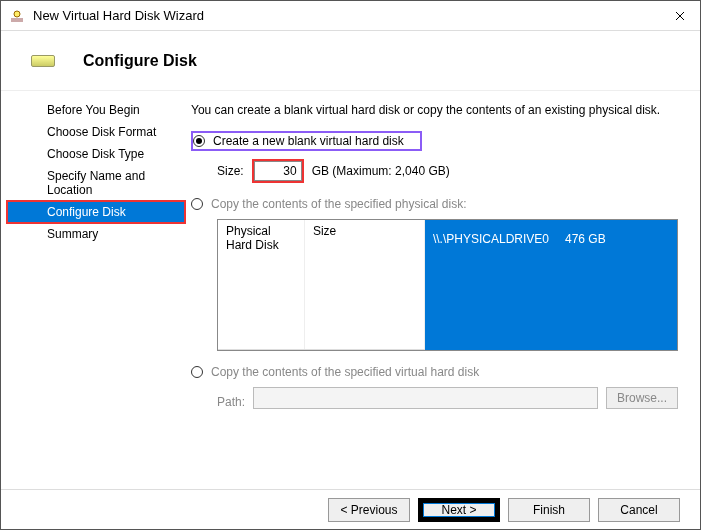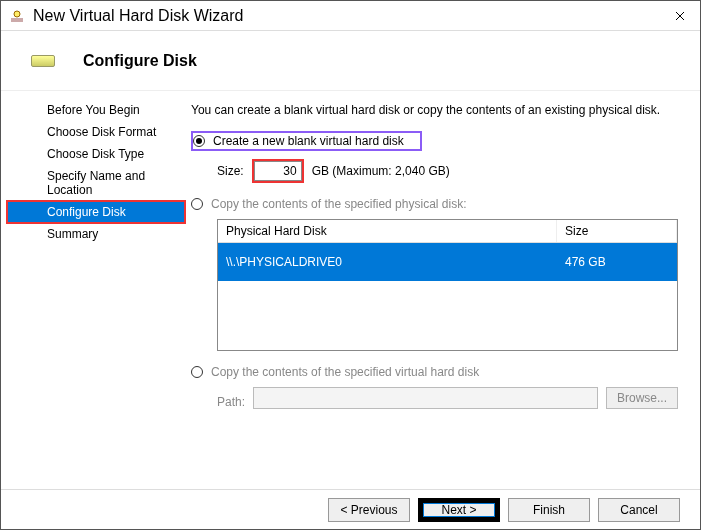--- a/index.html
+++ b/index.html
@@ -1,39 +1,39 @@
 <!DOCTYPE html>
 <html><head>
 <meta charset="utf-8">
 <style>
   * { box-sizing: border-box; font-family: "Segoe UI", Tahoma, sans-serif; }
   body { margin: 0; background: #fff; }
   .window { width: 701px; height: 530px; border: 1px solid #555; display: flex; flex-direction: column; position: relative; }
   .titlebar { height: 30px; display: flex; align-items: center; padding: 0 8px; border-bottom: 1px solid #ddd; }
   .titlebar .app-icon { width: 16px; height: 16px; margin-right: 8px; display:inline-block; }
-  .titlebar .title { font-size: 16px; flex: 1; }
+  .titlebar .title { font-size: 13px; flex: 1; }
   .titlebar .close { width: 40px; height: 30px; display:flex; align-items:center; justify-content:center; font-size:14px; margin-right:-8px; }
   .header { height: 60px; display:flex; align-items:center; padding-left: 30px; border-bottom:1px solid #eee; }
   .header .hicon { width: 24px; height: 12px; margin-right: 28px; display:inline-block; background: linear-gradient(#ff9,#cc6); border:1px solid #996; border-radius:2px; }
   .header .htitle { font-size: 16px; font-weight: 600; color:#000; }
   .body { flex: 1; display:flex; }
   .nav { width: 190px; padding-top: 8px; }
   .nav-item { font-size: 12px; padding: 4px 10px 4px 40px; color:#000; cursor:default; position:relative; margin: 0 6px; }
   .nav-item.current { background:#0078d7; color:#fff; }
   .nav-highlight { outline:2px solid #e33; outline-offset:-1px; }
   .content { flex:1; padding: 12px 22px 0 0; font-size: 12px; color:#000; }
   .desc { margin-bottom: 14px; }
   .radio-row { display:flex; align-items:center; margin: 4px 0; }
   .radio { width:12px; height:12px; border:1px solid #333; border-radius:50%; margin-right:8px; position:relative; flex:0 0 auto; }
   .radio.checked::after { content:""; position:absolute; inset:2px; background:#000; border-radius:50%; }
   .hl-box { border:2px solid #8b5cf6; padding:1px 16px 1px 0; display:inline-flex; align-items:center; }
   .size-row { margin: 8px 0 14px 26px; display:flex; align-items:center; gap:8px; }
   .size-input { width:48px; height:20px; border:1px solid #888; text-align:right; padding:0 4px; font-size:12px; }
   .size-wrap { border:2px solid #e33; display:inline-flex; }
-  .disk-list { border:1px solid #888; margin: 8px 0 14px 26px; height: 132px; background:#fff; display:flex; flex-direction:column; }
+  .disk-list { border:1px solid #888; margin: 8px 0 14px 26px; height: 132px; background:#fff; display:flex; flex-direction:row; }
   .disk-head { display:flex; background:#fff; font-size:12px; border-bottom:1px solid #ddd; }
   .disk-head .col { padding:4px 8px; border-right:1px solid #eee; }
   .col-name { flex:1; }
   .col-size { width:120px; }
   .disk-row { display:flex; font-size:12px; }
   .disk-row.selected { background:#0078d7; color:#fff; }
   .disk-row .col { padding:12px 8px; }
   .path-row { margin: 8px 0 0 26px; display:flex; align-items:flex-end; gap:8px; }
   .path-input { flex:1; height:22px; border:1px solid #bbb; background:#f4f4f4; }
   .browse-btn { width:72px; height:22px; border:1px solid #bbb; background:#efefef; color:#888; font-size:12px; text-align:center; line-height:20px; }

